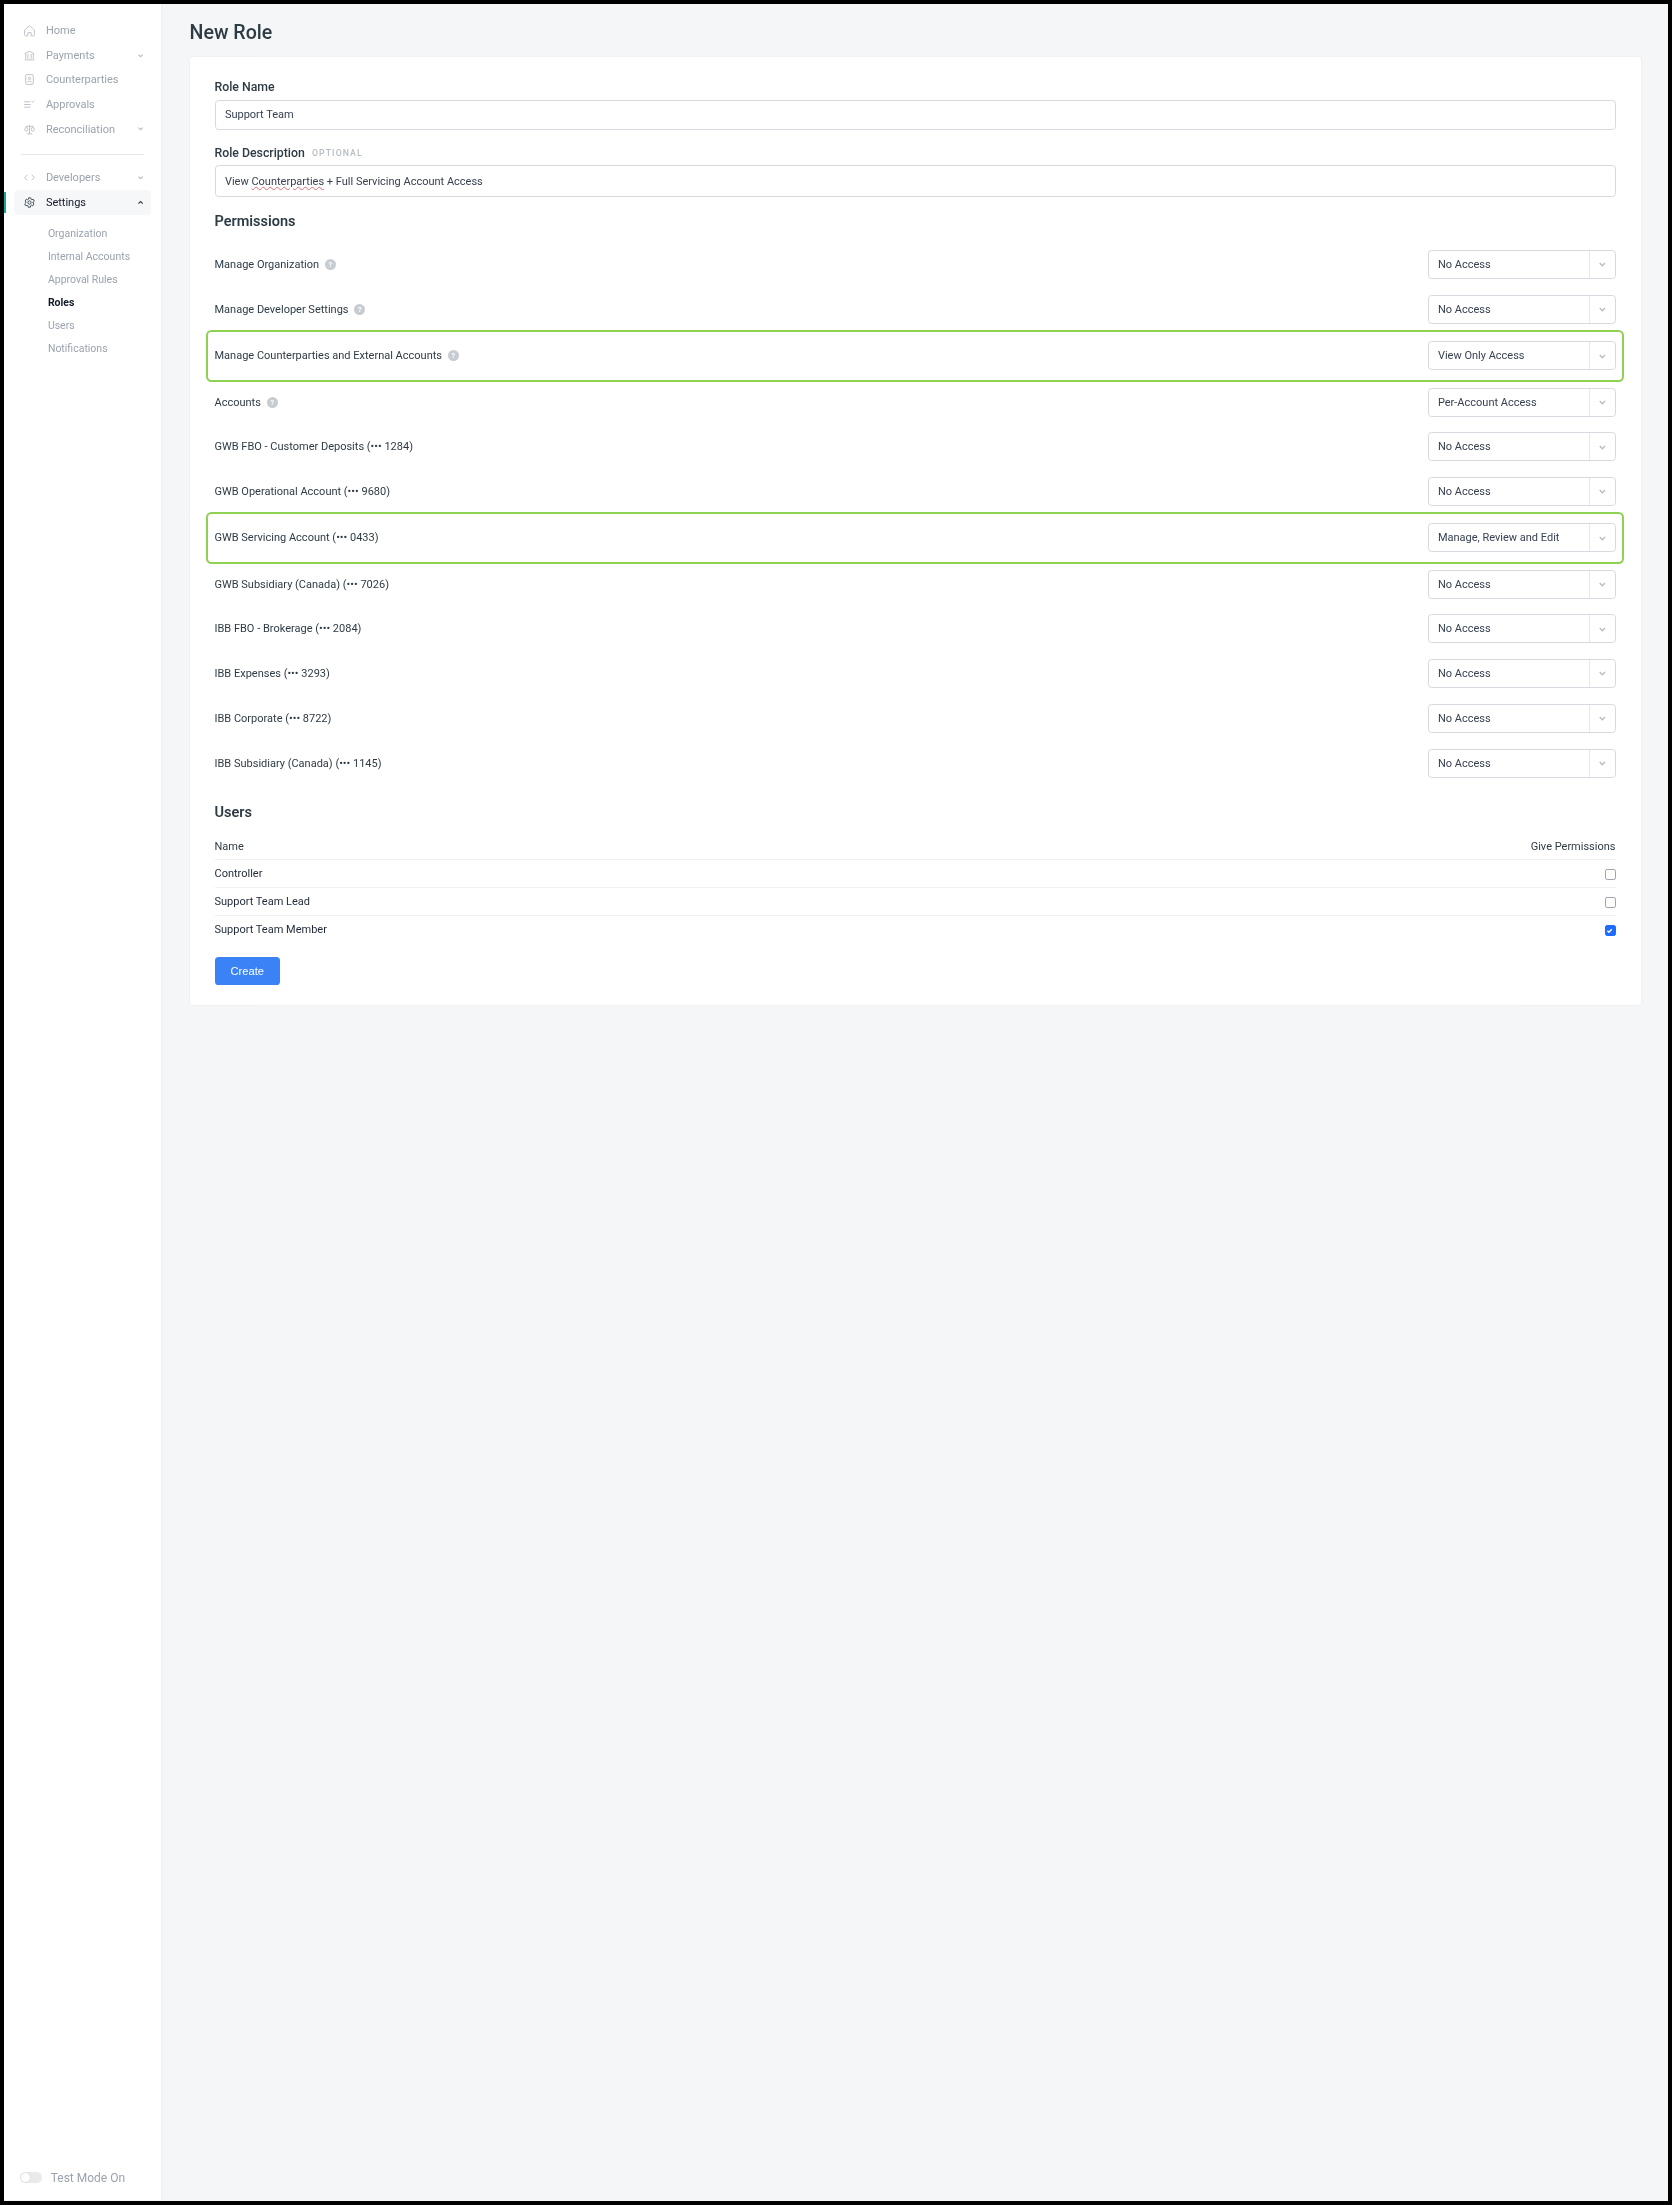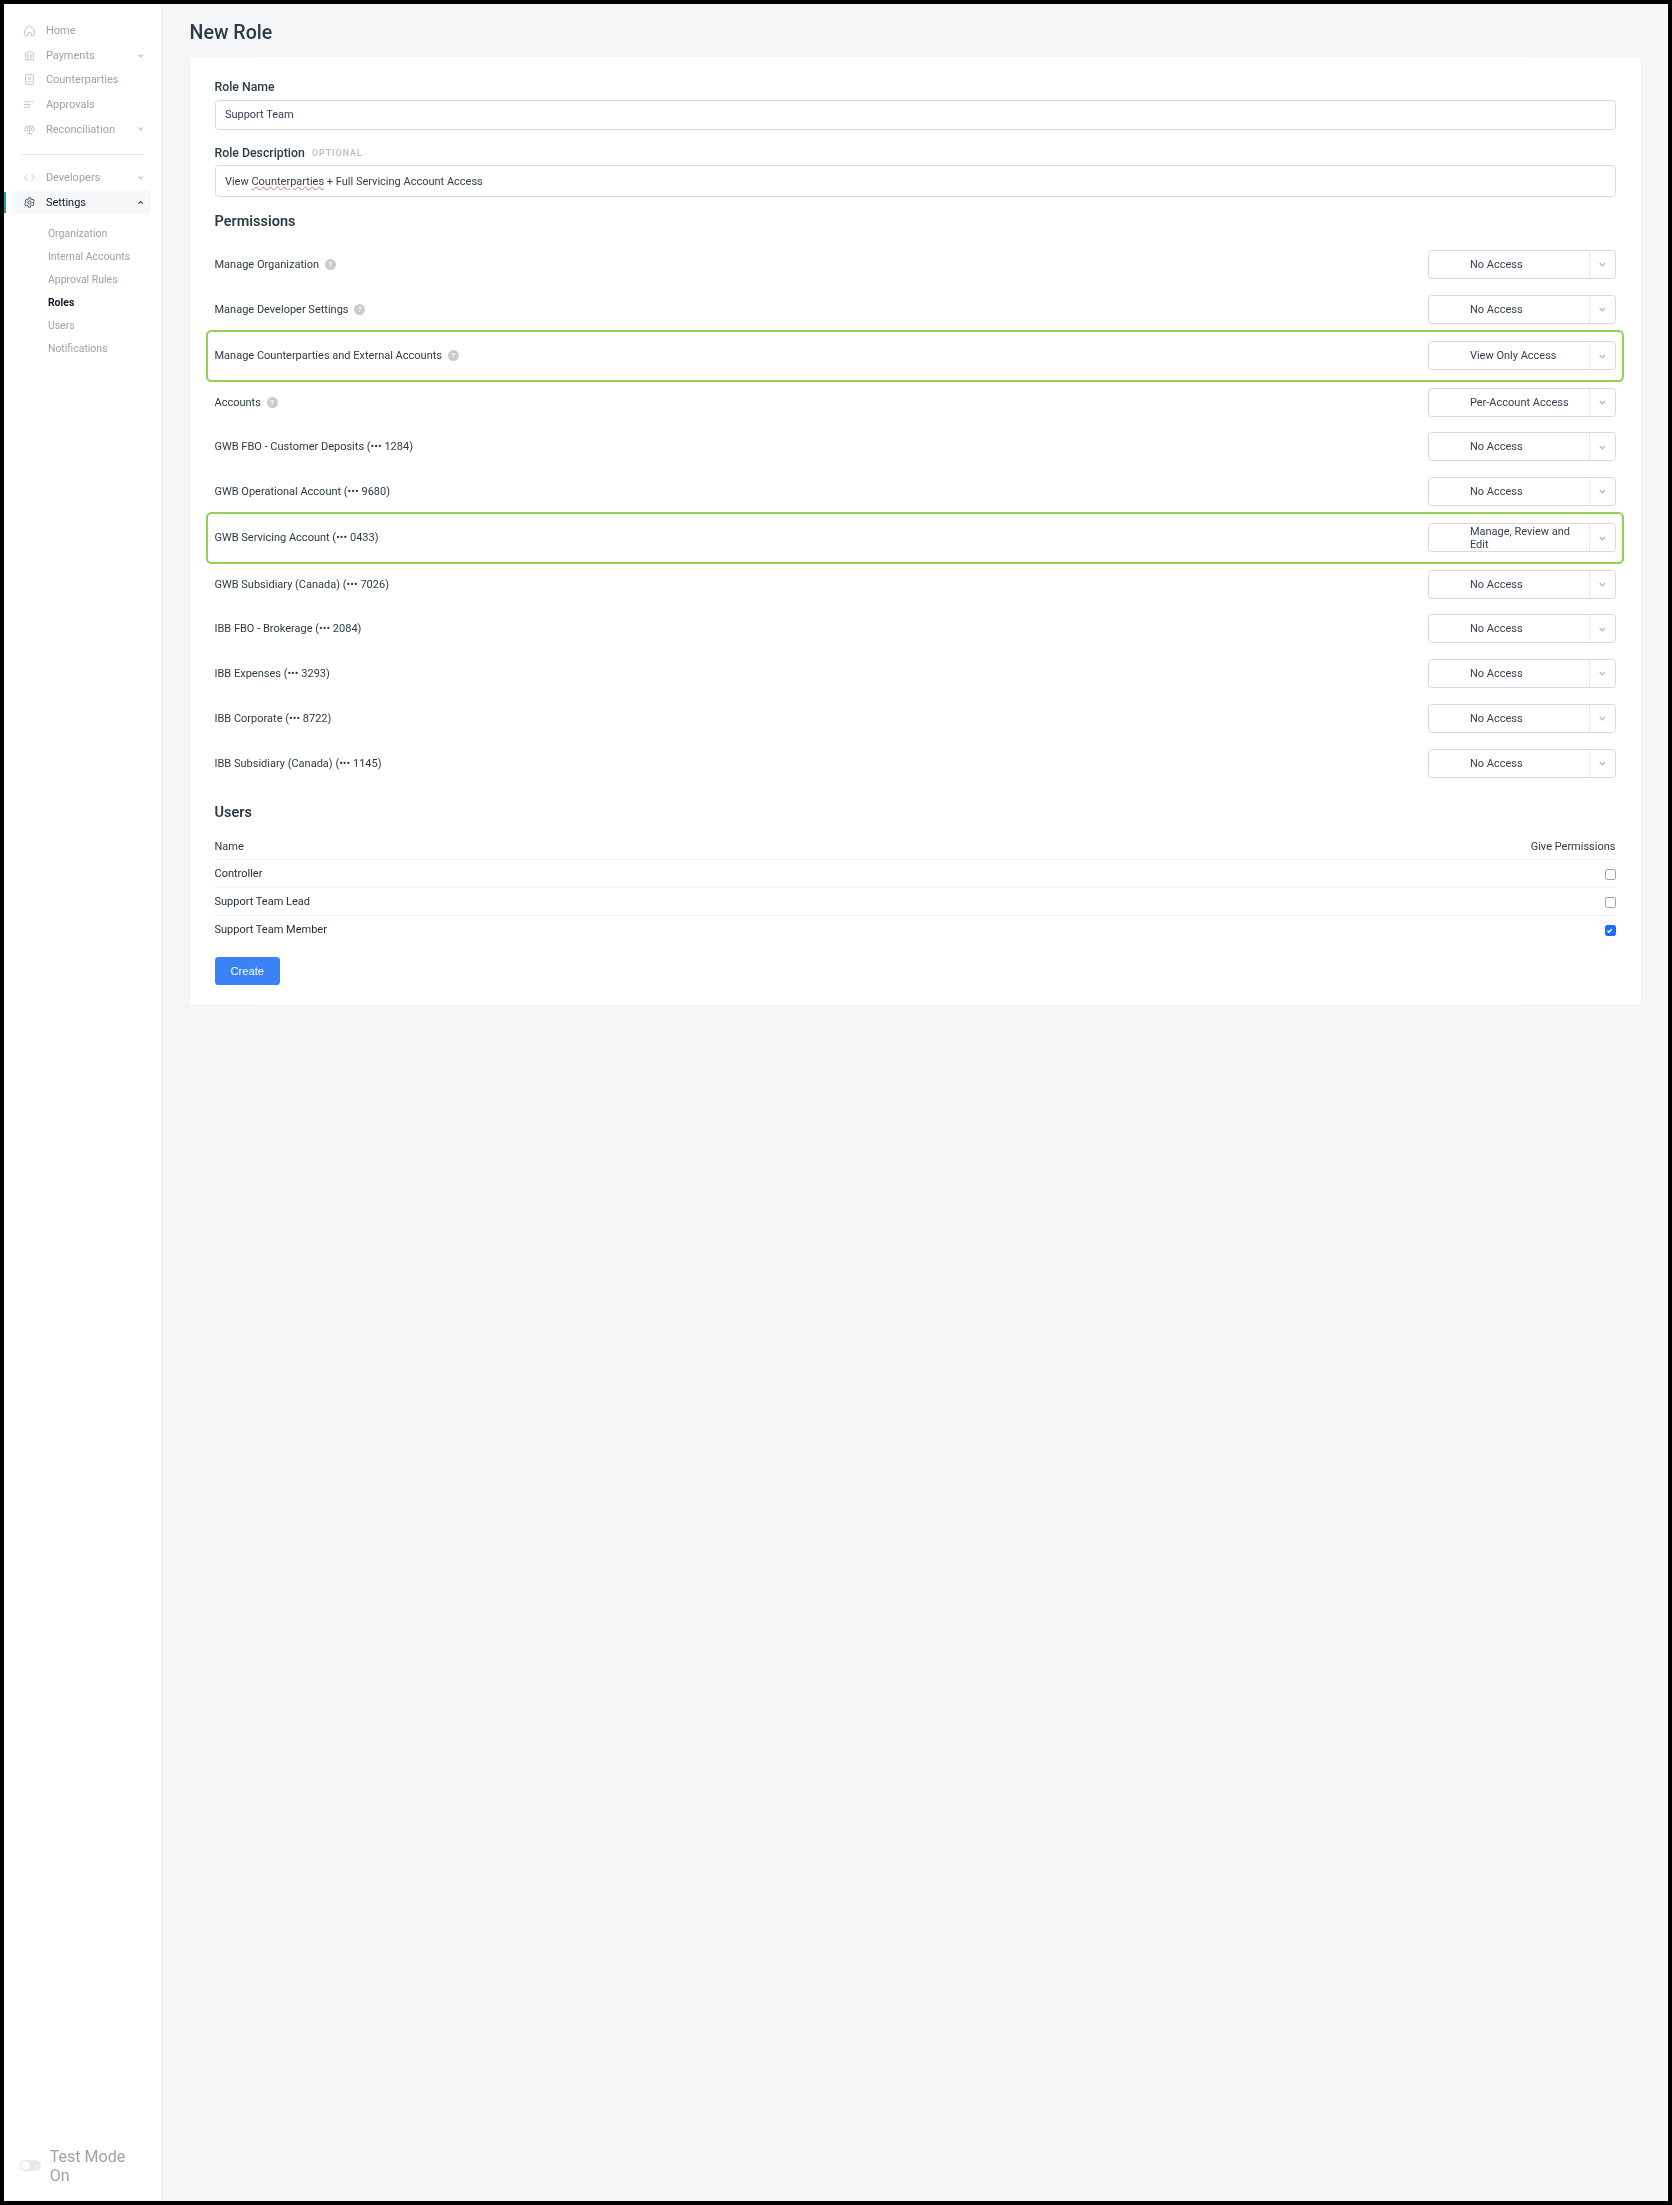--- a/index.html
+++ b/index.html
@@ -57,21 +57,21 @@
       font-size: 10.5px;
       cursor: pointer;
     }
     .subnav-item.active { color: #111827; font-weight: bold; }
     .sidebar-footer {
       margin-top: auto;
       padding: 10px 16px;
       display: flex;
       align-items: center;
       color: #9aa3ae;
-      font-size: 16px;
+      font-size: 12px;
     }
     .toggle {
       width: 22px; height: 11.6px; border-radius: 7.2px; background: #e8eaec; position: relative; margin-right: 8.7px;
     }
     .toggle::after {
       content: ""; position: absolute; width: 8.7px; height: 8.7px; border-radius: 50%; background: #fff; top: 1.4px; left: 1.4px; box-shadow: 0 0 1.4px rgba(0,0,0,.2);
     }
 
     
     .main { flex: 1; padding: 17.4px 27.5px 22px; }
@@ -112,21 +112,20 @@
     }
     .select {
       width: 188px;
       border: 0.7px solid #d6dade;
       border-radius: 3.6px;
       background: #fff;
       display: flex;
       align-items: stretch;
       height: 29px;
       overflow: hidden;
-      padding-left: 32px;
     }
     .select-value { flex: 1; padding: 0 9.4px; display:flex; align-items:center; font-size: 11px; color: #374151; }
     .select-arrow { width: 26px; border-left: 0.7px solid #e6e8eb; display:flex; align-items:center; justify-content:center; }
 
     .highlight {
       outline: 2.2px solid #8fd153;
       outline-offset: 2.9px;
       border-radius: 1.4px;
     }
     .perm-block { margin-bottom: 1.4px; }

